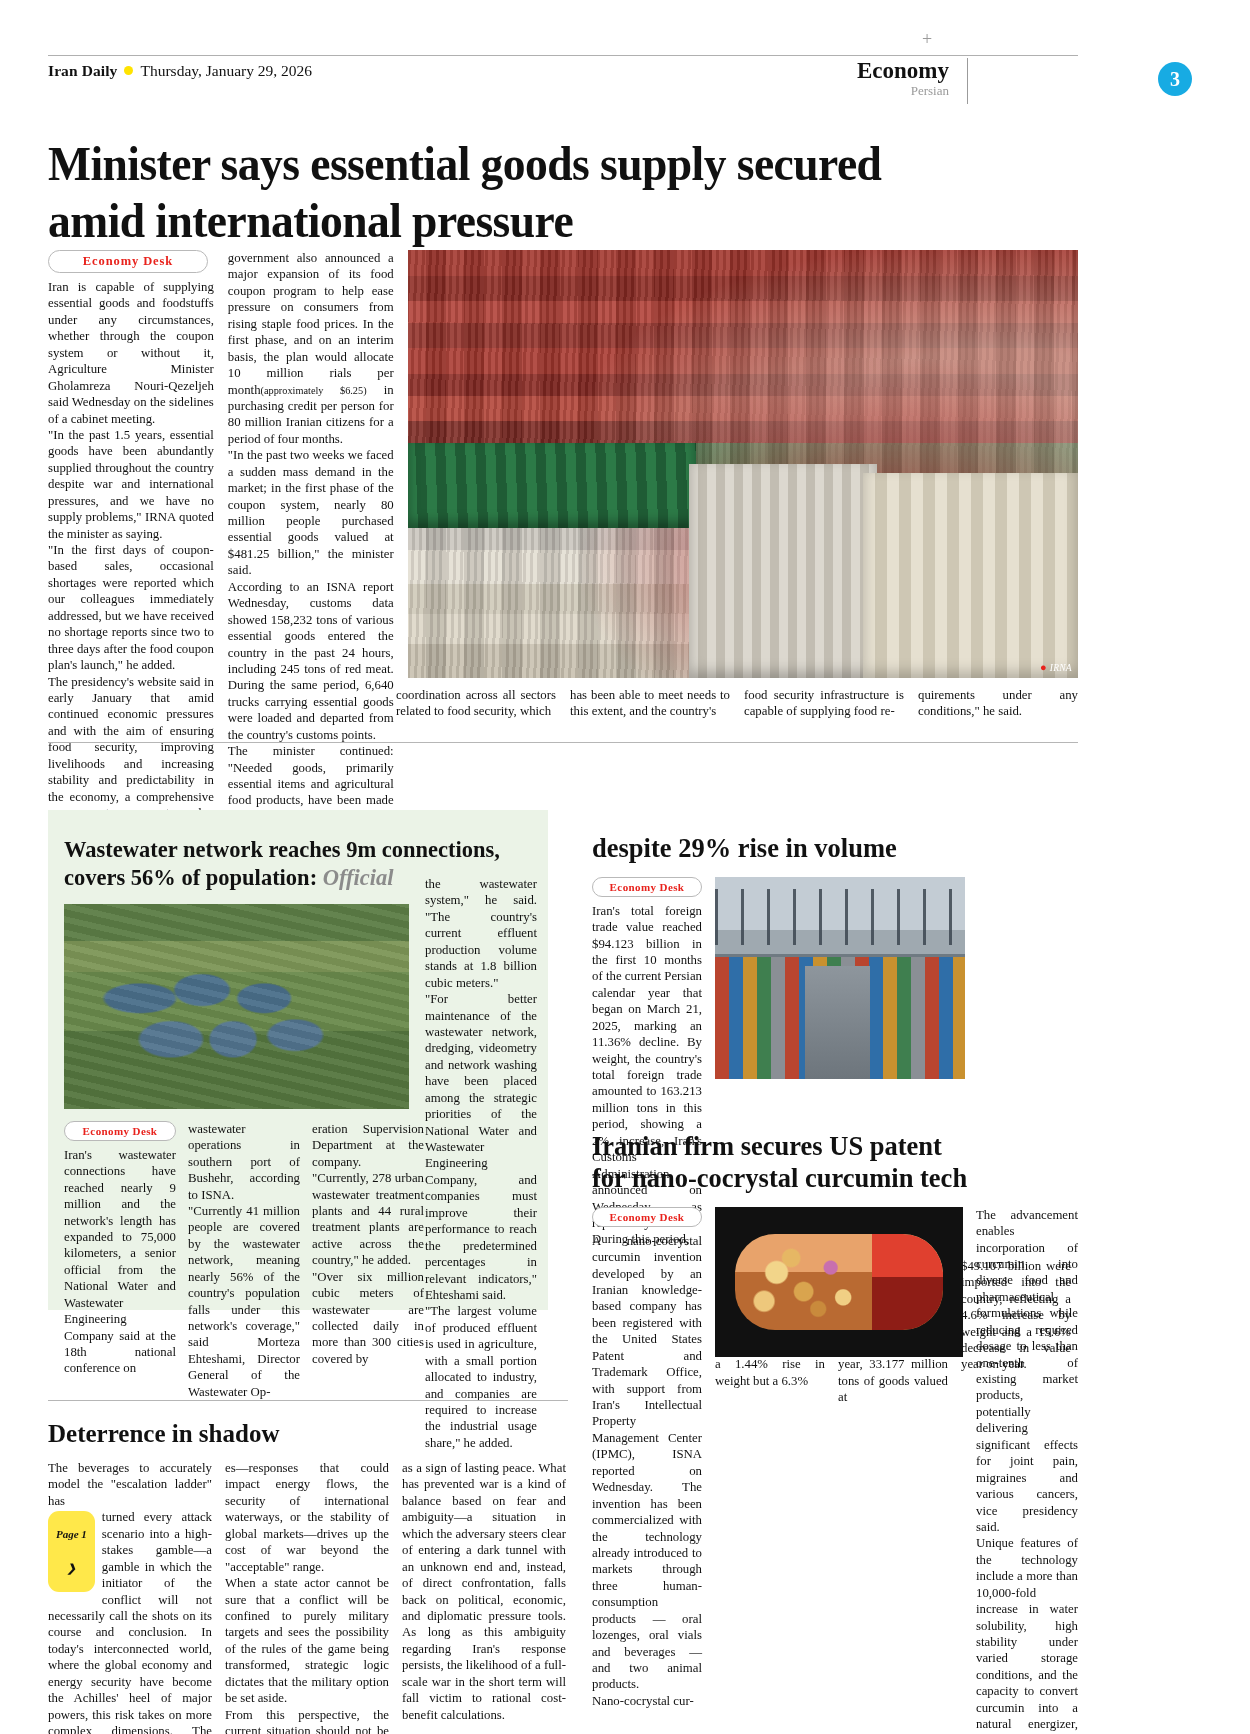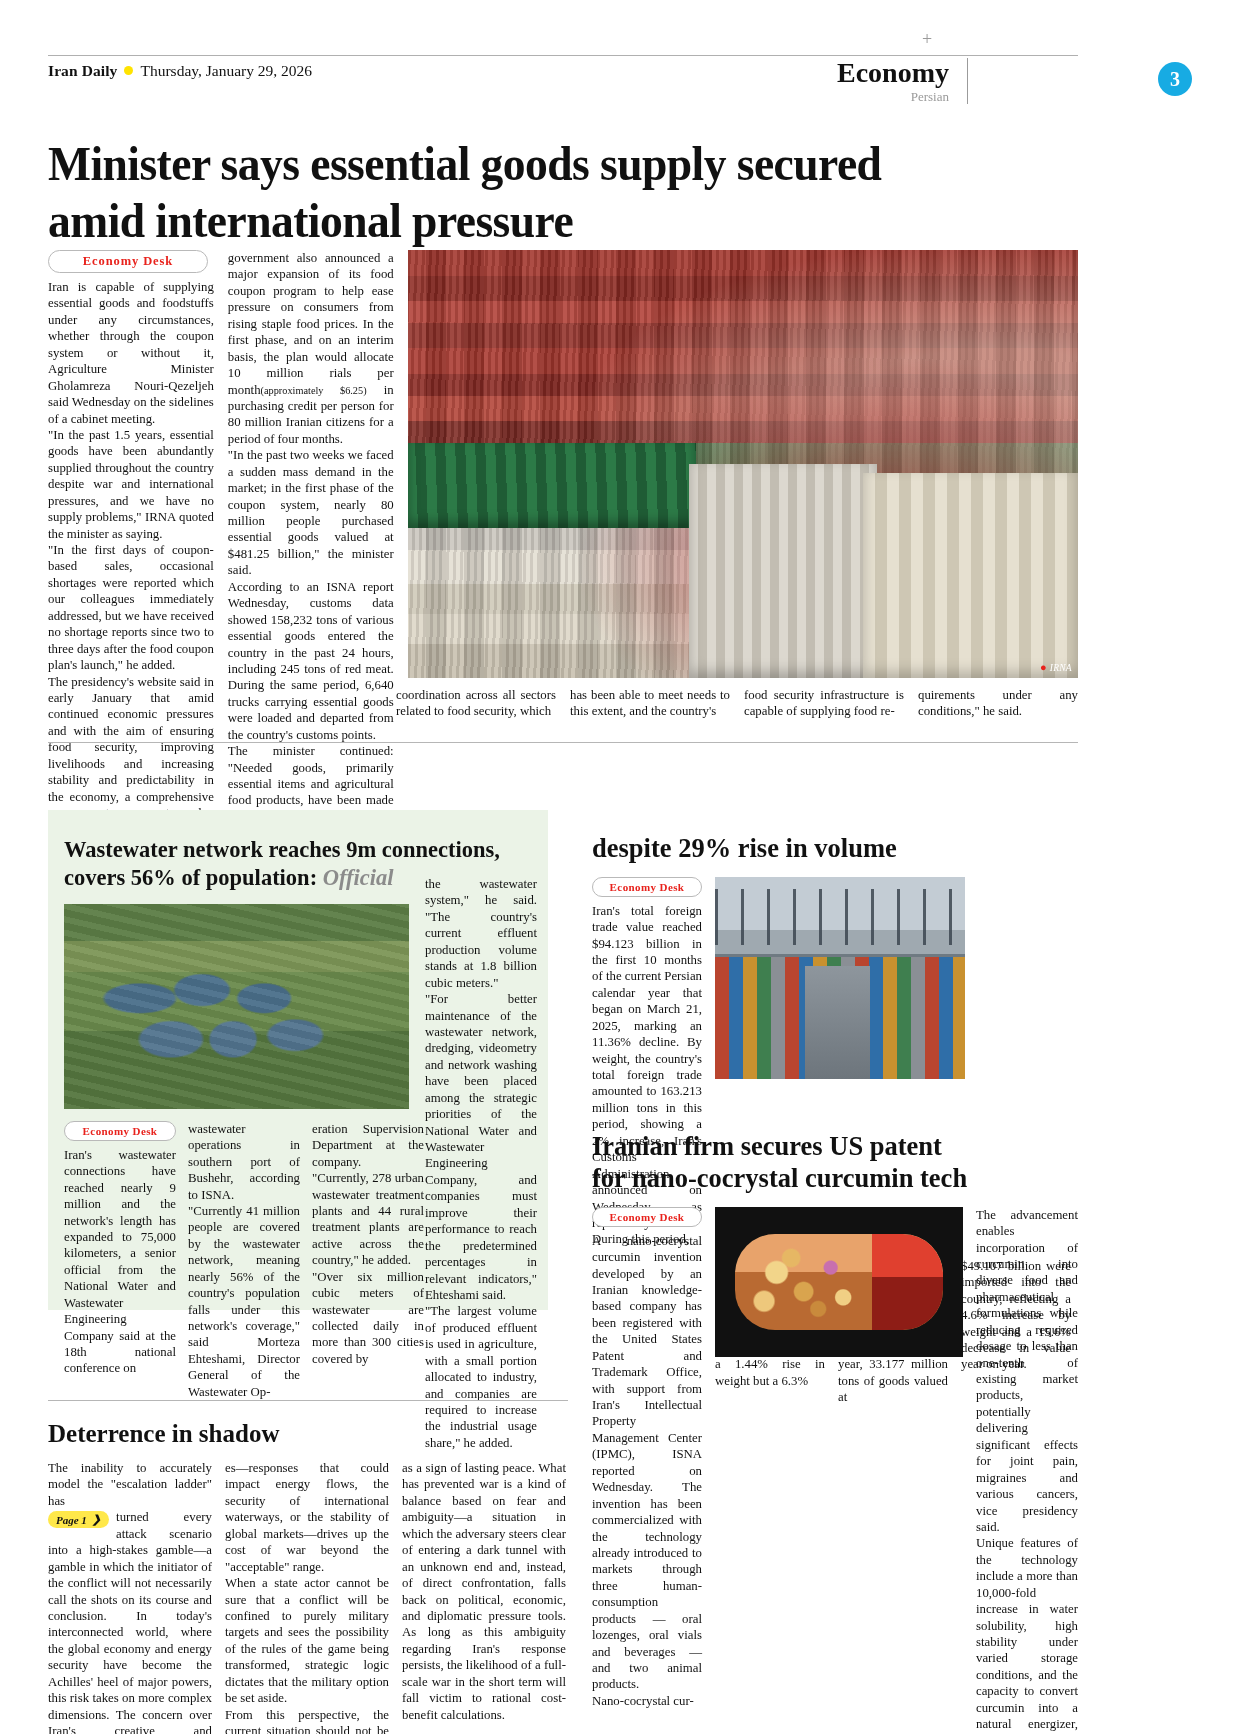--- a/index.html
+++ b/index.html
@@ -19,21 +19,21 @@
   .mast-rule { border-top: 1px solid #b0b0b0; width: 1030px; }
   .mast-row { display: flex; align-items: flex-start; justify-content: space-between;
               height: 52px; padding-top: 6px; position: relative; }
   .mast-left { display: flex; align-items: baseline; gap: 7px; font-size: 15.5px; }
   .mast-brand { font-weight: bold; font-size: 15.5px; letter-spacing: .1px; }
   .yellow-dot { width: 9px; height: 9px; border-radius: 50%; background: #FFE300;
                 display: inline-block; position: relative; top: -1px; }
   .mast-date { font-size: 15.5px; }
   .section-wrap { position: absolute; left: 735px; top: 2px; width: 185px; text-align: right;
                   padding-right: 18px; border-right: 1px solid #9b9b9b; height: 46px; }
-  .section-title { font-size: 28px; font-weight: bold; line-height: 1.1; }
+  .section-title { font-size: 23px; font-weight: bold; line-height: 1.1; }
   .section-sub { font-size: 13px; color: #9a9a9a; line-height: 1.2; }
   .page-badge { position: absolute; left: 1110px; top: 6px; width: 34px; height: 34px;
                 border-radius: 50%; background: #17ABE3; color: #fff; font-weight: bold;
                 font-size: 20px; display: flex; align-items: center; justify-content: center; }
 
   
   .lead-headline { position: absolute; left: 48px; top: 135px; width: 1000px;
                    font-family: "Liberation Serif", serif; font-weight: bold;
                    font-size: 49px; line-height: 1.17; letter-spacing: -0.6px;
                    transform: scaleX(0.93); transform-origin: left top; }
@@ -156,24 +156,24 @@
       radial-gradient(circle at 52% 66%, #f0cf84 0 6%, rgba(0,0,0,0) 7%),
       radial-gradient(circle at 27% 25%, #e6b764 0 5%, rgba(0,0,0,0) 6%),
       radial-gradient(circle at 40% 78%, #c98a3c 0 5%, rgba(0,0,0,0) 6%),
       radial-gradient(circle at 14% 70%, #eec87c 0 5%, rgba(0,0,0,0) 6%); }
 
   
   .det { position: absolute; left: 48px; top: 1420px; width: 520px; }
   .det-title { font-size: 25px; font-weight: bold; }
   .det-cols { display: flex; gap: 13px; margin-top: 12px; }
   .det-c { width: 164px; position: relative; }
-  .page1-badge { display: inline-flex; align-items: center; gap: 5px;
-                 background: #FFE84A; border-radius: 11px; padding: 2px 8px;
+  .page1-badge { display: inline-flex; align-items: center; gap: 22px;
+                 background: #FFE84A; border-radius: 11px; padding: 17px 8px;
                  font-size: 11px; font-weight: bold; font-style: italic;
-                 float: left; margin: 2px 7px 0 0; }
+                 float: left; margin: 2px 7px 0 0; flex-direction: column; }
   .chev { font-size: 11px; font-weight: bold; }
 </style>
 </head>
 <body>
 
 <div class="page">
 
   <div class="cropmark" style="left:922px; top:30px;">+</div>
 
   <div class="masthead">
@@ -311,21 +311,21 @@
     </div>
 
   </div>
 
   <div class="sec-divider" style="left:48px; width:520px; top:1400px;"></div>
 
   <div class="det">
     <div class="det-title">Deterrence in shadow</div>
     <div class="det-cols">
       <div class="det-c">
-        <div class="col">The inability to accurately model the "escalation ladder" has</div>
+        <div class="col">The beverages to accurately model the "escalation ladder" has</div>
         <div class="page1-badge">
           <span>Page 1</span>
           <span class="chev">❯</span>
         </div>
         <div class="col">turned every attack scenario into a high-stakes gamble—a gamble in which the initiator of the conflict will not necessarily call the shots on its course and conclusion. In today's interconnected world, where the global economy and energy security have become the Achilles' heel of major powers, this risk takes on more complex dimensions. The concern over Iran's creative and unconventional respons-</div>
       </div>
       <div class="det-c col" style="white-space:pre-line;">es—responses that could impact energy flows, the security of international waterways, or the stability of global markets—drives up the cost of war beyond the "acceptable" range.
 When a state actor cannot be sure that a conflict will be confined to purely military targets and sees the possibility of the rules of the game being transformed, strategic logic dictates that the military option be set aside.
 From this perspective, the current situation should not be seen</div>
       <div class="det-c col" style="white-space:pre-line;">as a sign of lasting peace. What has prevented war is a kind of balance based on fear and ambiguity—a situation in which the adversary steers clear of entering a dark tunnel with an unknown end and, instead, of direct confrontation, falls back on political, economic, and diplomatic pressure tools. As long as this ambiguity regarding Iran's response persists, the likelihood of a full-scale war in the short term will fall victim to rational cost-benefit calculations.</div>

